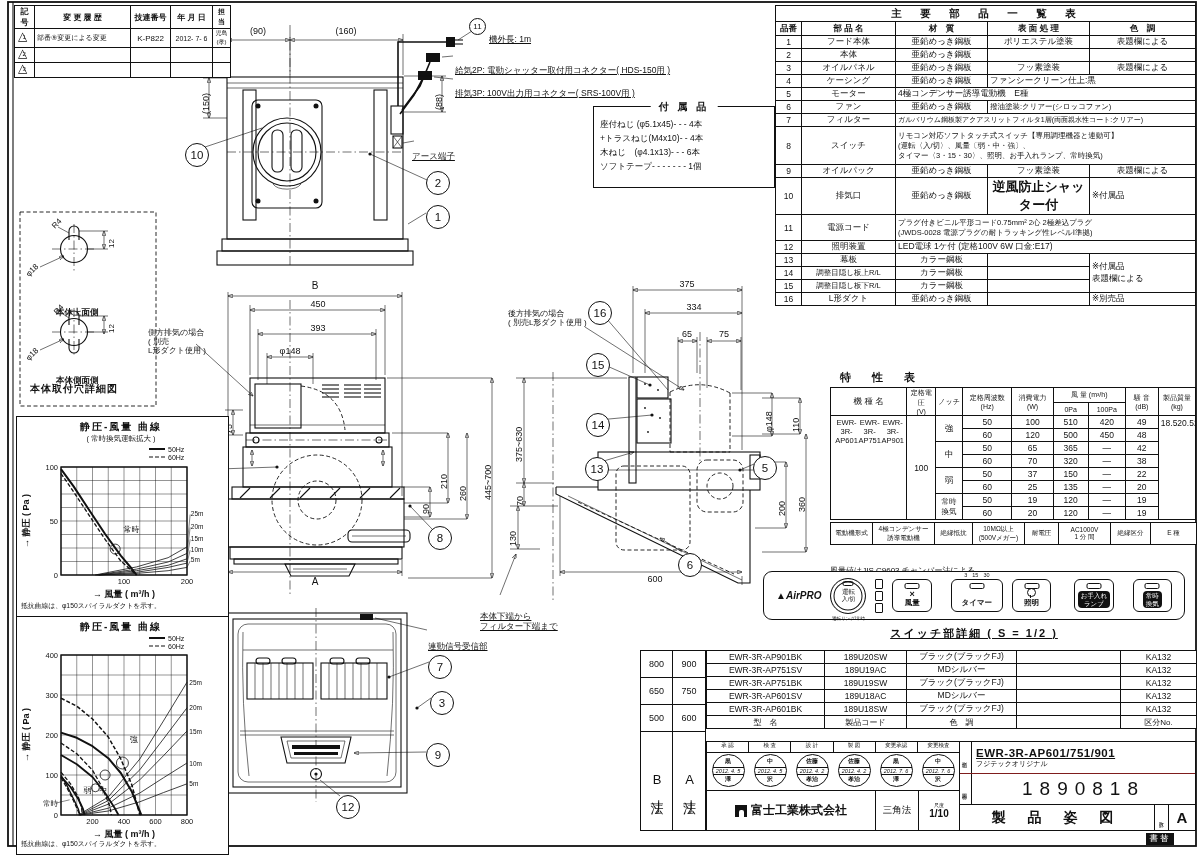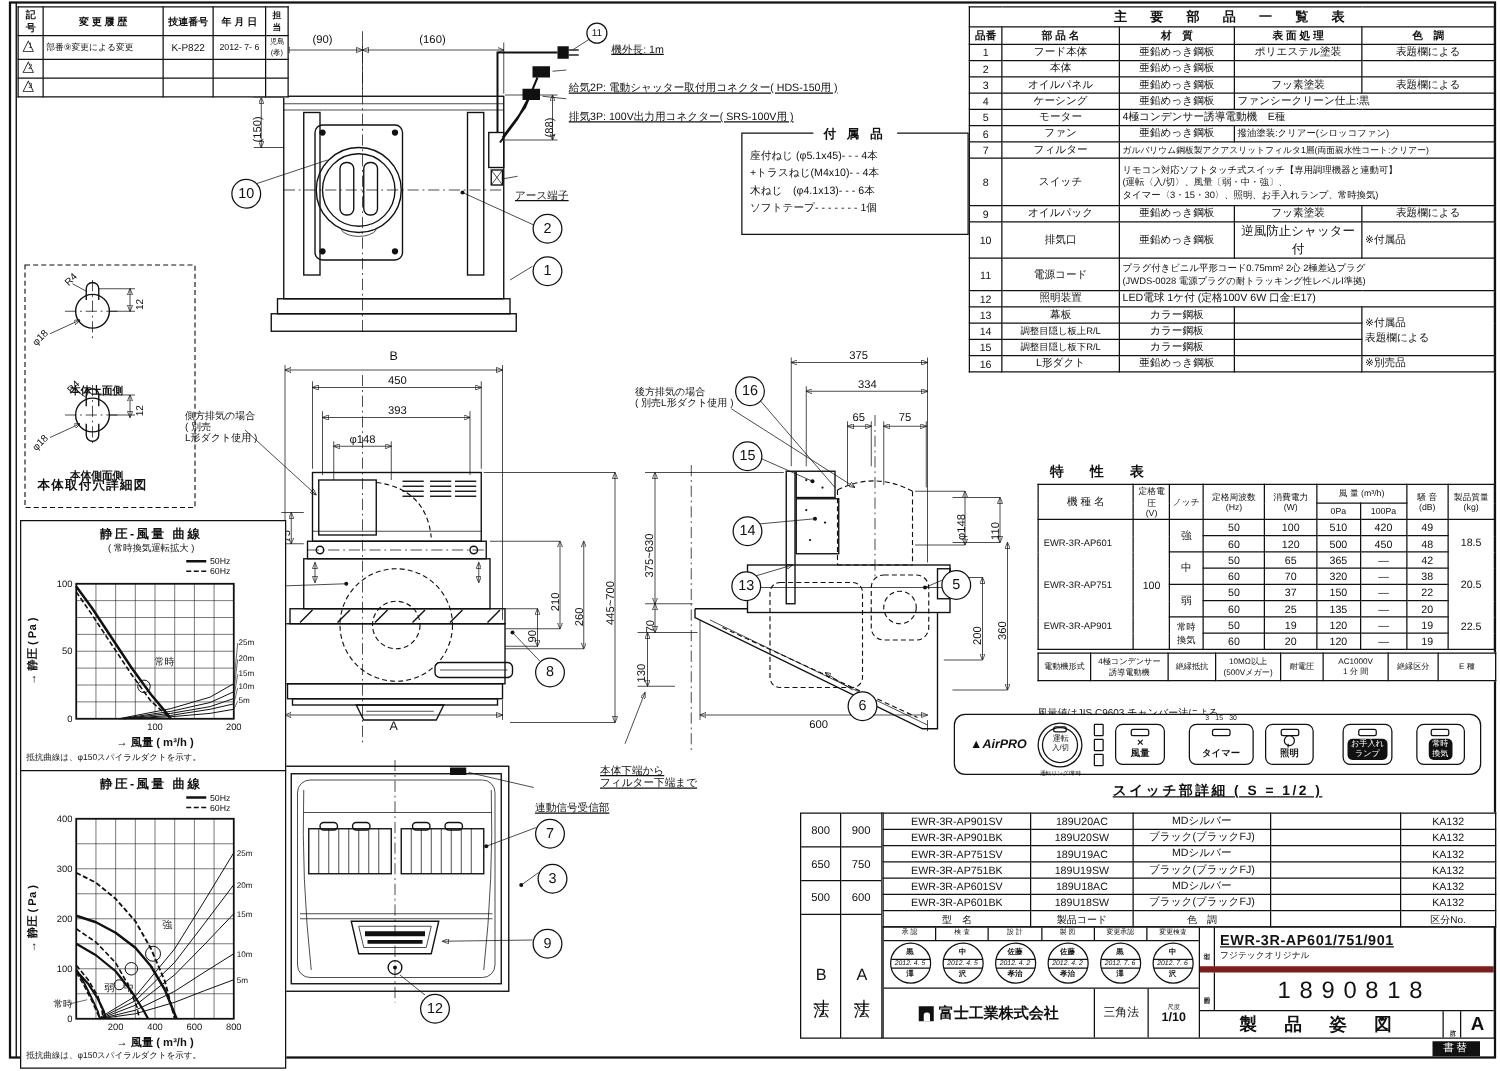--- a/index.html
+++ b/index.html
@@ -19,21 +19,21 @@
   .rot{transform:rotate(-90deg);transform-origin:0 0;}
   .rot45{transform:rotate(-45deg);transform-origin:0 0;}
   .u{text-decoration:underline;}
   .s8{font-size:8px;} .s85{font-size:8.5px;margin-top:16px;} .s10{font-size:10px;} .s11{font-size:11px;}
   .co{position:absolute;width:24px;height:24px;border:1.3px solid #111;border-radius:50%;
       display:flex;align-items:center;justify-content:center;font-size:11.5px;background:#fff;box-sizing:border-box;}
   .co.small{width:17px;height:17px;font-size:8px;}
   table.dt{border-collapse:collapse;table-layout:fixed;background:#fff;}
   table.dt td{border:1px solid #111;padding:0 2px;overflow:hidden;text-align:center;vertical-align:middle;}
   .pre{white-space:pre-line;}
-  .vflex{display:flex;flex-direction:column;justify-content:space-around;height:100%;}
+  .vflex{display:flex;flex-direction:row;justify-content:space-around;height:100%;}
   .vtext{writing-mode:vertical-rl;text-orientation:upright;letter-spacing:2px;}
   .tri{position:relative;display:inline-block;width:13px;height:12px;}
   .tri i{position:absolute;left:0;top:-2px;font-style:normal;font-size:12px;}
   .tri b{position:absolute;left:4.5px;top:3px;font-size:6px;font-weight:normal;}
   .stamp{width:33px;height:33px;border:1px solid #111;border-radius:50%;font-size:6px;
          display:flex;flex-direction:column;justify-content:space-between;align-items:center;
          padding:2px 0;box-sizing:border-box;margin:1px auto;}
   .stamp .dt2{font-size:5.5px;border-top:0.5px solid #111;border-bottom:0.5px solid #111;width:100%;text-align:center;}
   .chartbox{position:absolute;border:1.6px solid #111;background:#fff;}
   #switchpanel{position:absolute;left:763px;top:571px;width:422px;height:49px;border:1.6px solid #111;
@@ -548,21 +548,21 @@
           <td>9</td>
           <td>オイルパック</td>
           <td>亜鉛めっき鋼板</td>
           <td>フッ素塗装</td>
           <td>表題欄による</td>
         </tr>
   <tr style="height:13px;">
           <td>10</td>
           <td>排気口</td>
           <td>亜鉛めっき鋼板</td>
-          <td style="font-size:10px;">逆風防止シャッター付</td>
+          <td style="font-size:13px;font-weight:bold;">逆風防止シャッター付</td>
           <td style="text-align:left;">※付属品</td>
         </tr>
   <tr style="height:26px;">
           <td>11</td>
           <td>電源コード</td>
           <td colspan="3" class="pre" style="text-align:left;font-size:7.5px;">プラグ付きビニル平形コード0.75mm² 2心 2極差込プラグ
 (JWDS-0028 電源プラグの耐トラッキング性レベルⅠ準拠)</td>
         </tr>
   <tr style="height:13px;">
           <td>12</td>
@@ -822,27 +822,20 @@
 
   <table class="dt" style="position:absolute;left:66px;top:0;width:490px;font-size:8.5px;">
     <colgroup>
           <col style="width:118px">
           <col style="width:82px">
           <col style="width:110px">
           <col style="width:104px">
           <col style="width:76px">
         </colgroup>
     <tbody>
-          <tr style="height:13px;">
-            <td>EWR-3R-AP901SV</td>
-            <td>189U20AC</td>
-            <td>MDシルバー</td>
-            <td></td>
-            <td>KA132</td>
-          </tr>
     <tr style="height:13px;">
             <td>EWR-3R-AP901BK</td>
             <td>189U20SW</td>
             <td>ブラック(ブラックFJ)</td>
             <td></td>
             <td>KA132</td>
           </tr>
     <tr style="height:13px;">
             <td>EWR-3R-AP751SV</td>
             <td>189U19AC</td>
@@ -945,21 +938,21 @@
         </span>
         <span style="width:42px;display:flex;align-items:center;justify-content:center;font-size:9.5px;border-right:1px solid #111;">三角法</span>
         <span style="width:40px;display:flex;flex-direction:column;align-items:center;justify-content:center;">
           <i style="font-style:normal;font-size:5px;">尺度</i>
           <b style="font-size:10px;">1/10</b>
         </span>
       </div>
     </div>
 
     <div style="flex:1;display:flex;flex-direction:column;">
-      <div style="display:flex;height:31px;border-bottom:5px solid #7f1d1d;">
+      <div style="display:flex;height:31px;border-bottom:1px solid #7f1d1d;">
         <span style="width:11px;border-right:1px solid #111;display:flex;align-items:center;justify-content:center;">
               <i class="vtext" style="font-style:normal;font-size:5.5px;letter-spacing:0;">型名</i>
             </span>
         <span style="flex:1;display:flex;flex-direction:column;justify-content:center;padding-left:4px;">
           <b style="font-size:11.5px;text-decoration:underline;letter-spacing:0.5px;">EWR-3R-AP601/751/901</b>
           <i style="font-style:normal;font-size:7px;">フジテックオリジナル</i>
         </span>
       </div>
       <div style="display:flex;height:30px;border-bottom:1px solid #111;">
         <span style="width:11px;border-right:1px solid #111;display:flex;align-items:center;justify-content:center;">
@@ -971,21 +964,21 @@
         <span style="flex:1;display:flex;align-items:center;justify-content:center;font-size:14px;letter-spacing:9px;font-weight:bold;border-right:1px solid #111;">製 品 姿 図</span>
         <span style="width:13px;border-right:1px solid #111;display:flex;align-items:center;justify-content:center;">
               <i class="vtext" style="font-style:normal;font-size:5px;letter-spacing:0;">改訂</i>
             </span>
         <span style="width:26px;display:flex;align-items:center;justify-content:center;font-size:15px;font-weight:bold;">A</span>
       </div>
     </div>
   </div>
 </div>
 
-<div style="position:absolute;left:1146px;top:833px;width:38px;height:12px;background:#111;color:#fff;font-size:8.5px;display:flex;align-items:center;justify-content:center;letter-spacing:2px;">書替</div>
+<div style="position:absolute;left:1146px;top:833px;width:28px;height:12px;background:#111;color:#fff;font-size:8.5px;display:flex;align-items:center;justify-content:center;letter-spacing:2px;">書替</div>
 
 <div class="chartbox" style="left:16px;top:416px;width:211px;height:199px;">
   <svg id="chart1" width="208" height="196">
         <line x1="44" y1="50" x2="44" y2="158" stroke="#111" stroke-width="0.45" fill="none"></line>
         <line x1="59.75" y1="50" x2="59.75" y2="158" stroke="#111" stroke-width="0.45" fill="none"></line>
         <line x1="75.5" y1="50" x2="75.5" y2="158" stroke="#111" stroke-width="0.45" fill="none"></line>
         <line x1="91.25" y1="50" x2="91.25" y2="158" stroke="#111" stroke-width="0.45" fill="none"></line>
         <line x1="107" y1="50" x2="107" y2="158" stroke="#111" stroke-width="0.45" fill="none"></line>
         <line x1="122.75" y1="50" x2="122.75" y2="158" stroke="#111" stroke-width="0.45" fill="none"></line>
         <line x1="138.5" y1="50" x2="138.5" y2="158" stroke="#111" stroke-width="0.45" fill="none"></line>

